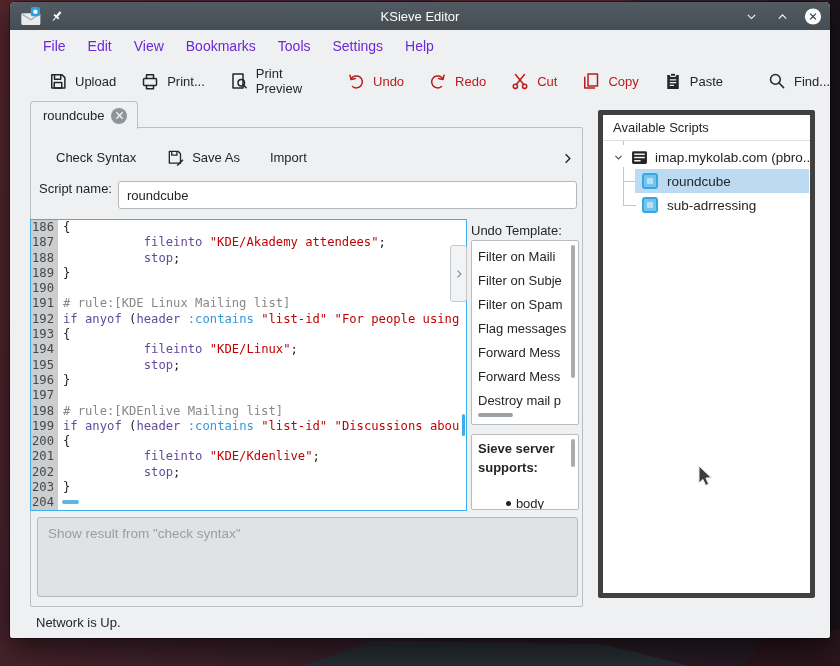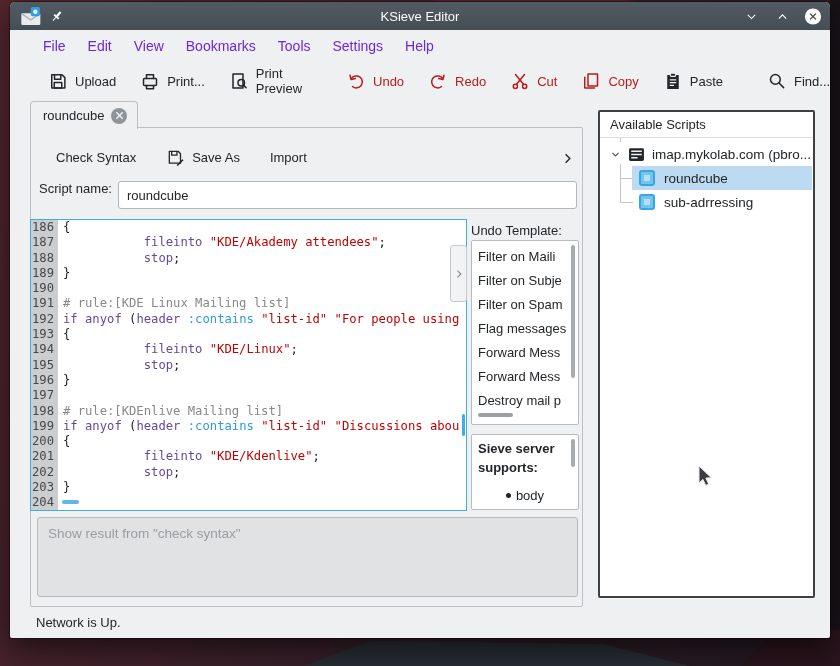--- a/index.html
+++ b/index.html
@@ -72,32 +72,32 @@
   .side-label{position:absolute;left:440px;top:95px;font-size:13px;color:#232629;}
   .template-list{position:absolute;left:440px;top:112px;width:108px;height:185px;background:#fff;
     border:1px solid #b9bcbe;border-radius:2px;box-sizing:border-box;overflow:hidden;padding-top:4px;}
   .t-item{height:24px;line-height:24px;padding-left:6px;font-size:13px;color:#232629;white-space:nowrap;overflow:hidden;}
   .tl-vthumb{position:absolute;left:540px;top:117px;width:4px;height:133px;background:#a9acae;border-radius:2px;}
   .tl-hthumb{position:absolute;left:447px;top:285px;width:35px;height:4px;background:#9da0a2;border-radius:2px;}
 
   .supports-box{position:absolute;left:440px;top:306px;width:108px;height:76px;background:#fff;
     border:1px solid #b9bcbe;border-radius:2px;box-sizing:border-box;overflow:hidden;padding:4px 6px;}
   .sup-title{font-size:13px;font-weight:700;color:#232629;line-height:19px;width:86px;}
-  .sup-item{display:flex;align-items:center;justify-content:center;gap:5px;font-size:13px;color:#232629;height:21px;margin-top:8px;}
+  .sup-item{display:flex;align-items:center;justify-content:center;gap:5px;font-size:13px;color:#232629;height:21px;margin-top:16px;}
   .dot{width:5px;height:5px;border-radius:50%;background:#232629;flex:0 0 auto;}
   .sb-vthumb{position:absolute;left:540px;top:311px;width:4px;height:28px;background:#a9acae;border-radius:2px;}
 
   .result-box{position:absolute;left:6px;top:389px;width:541px;height:80px;box-sizing:border-box;
     background:#e0e2e3;border:1px solid #b7babc;border-radius:3px;resize:none;
     font-family:"Liberation Sans","DejaVu Sans",sans-serif;font-size:13.5px;color:#232629;padding:8px 10px;outline:none;}
   .result-box::placeholder{color:#9b9da0;opacity:1;}
 
   
   .groupbox{position:absolute;left:588px;top:108px;width:217px;height:488px;background:#fff;
-    border:2px solid #404040;border-radius:2px;box-sizing:border-box;}
+    border:5px solid #404040;border-radius:2px;box-sizing:border-box;}
   .gb-header{padding:5px 10px;font-size:13px;color:#232629;}
   .gb-sep{border-top:1px solid #dcdee0;}
   .tree{position:relative;height:calc(100% - 27px);}
   .tree-row{position:absolute;left:1px;right:1px;height:24px;display:flex;align-items:center;font-size:13.5px;color:#232629;}
   .tree-row .lbl{white-space:nowrap;overflow:hidden;flex:1;}
   #row-server{top:4px;padding-left:9px;gap:7px;}
   #row-script1{top:28px;left:32px;padding-left:7px;gap:9px;background:#bcdbf3;}
   #row-script2{top:52px;left:32px;padding-left:7px;gap:9px;}
   .twisty{display:flex;color:#4a4d4f;}
   .checkbox{width:12px;height:12px;border:2px solid #35a7e6;border-radius:3px;background:#73c5ee;position:relative;flex:0 0 auto;}

